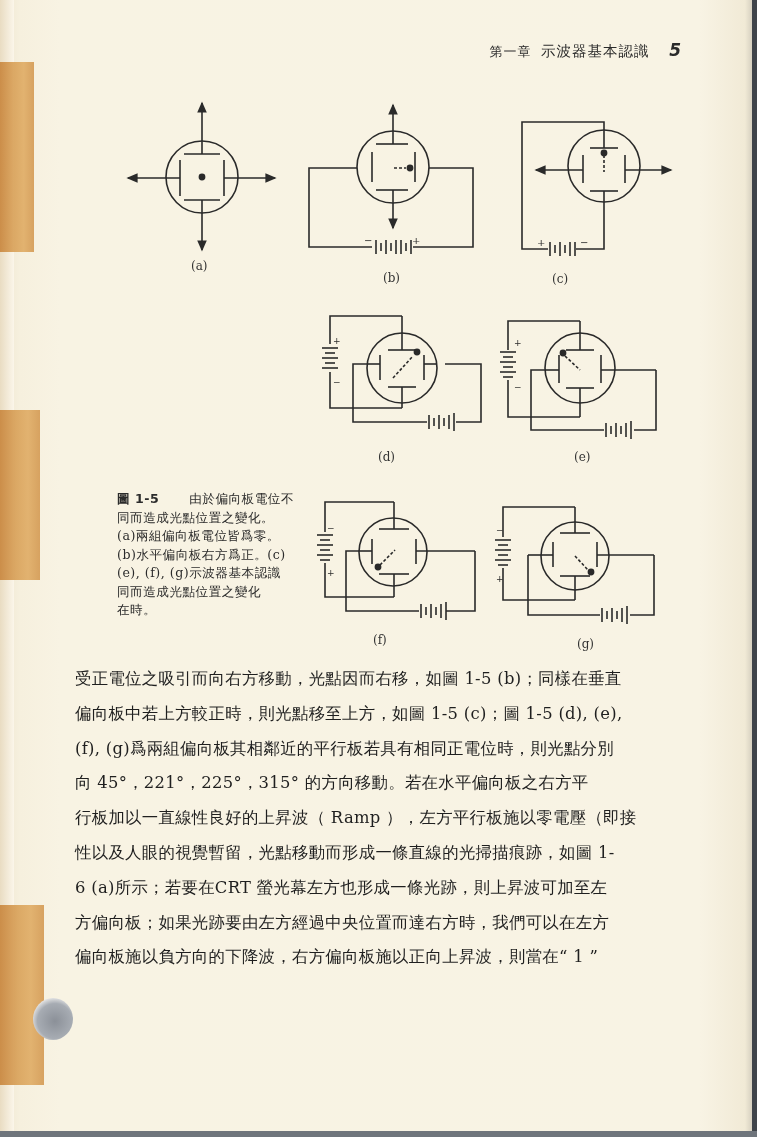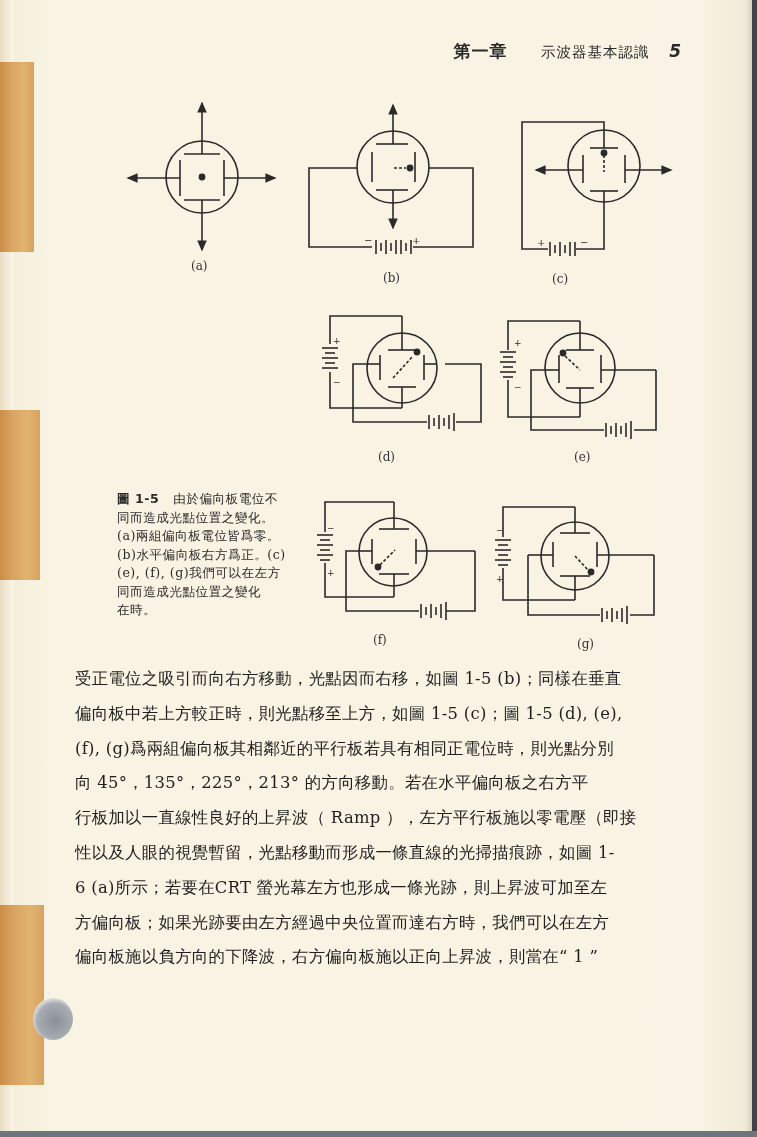--- a/index.html
+++ b/index.html
@@ -6,28 +6,28 @@
   body{width:757px;height:1137px;position:relative;overflow:hidden;background:#6f757c;font-family:"DejaVu Serif","Liberation Serif",serif;}
   .page{position:absolute;left:0;top:0;width:752px;height:1131px;background:#f7f2e2;
         background:linear-gradient(90deg,#efe6d0 0px,#f6f0de 20px,#f8f3e3 60px,#f8f3e4 700px,#f1ead6 745px,#d6d0c0 752px);}
   .spine{position:absolute;left:0;top:0;width:14px;height:1131px;background:linear-gradient(90deg,#e9dcc2,#fbf6ea);}
   .tape{position:absolute;left:0;width:34px;background:linear-gradient(90deg,#c9873f 0,#d9a25a 40%,#e0ad66 70%,#d49b55 100%);opacity:.92;}
   .hole{position:absolute;left:33px;top:998px;width:40px;height:42px;border-radius:50%;background:radial-gradient(circle at 55% 55%,#8b9098 0,#a7acb3 55%,#e8e8e8 75%,#ffffff 80%);}
   .bottom-bar{position:absolute;left:0;top:1131px;width:757px;height:6px;background:#6f757c;}
   .right-edge{position:absolute;left:752px;top:0;width:5px;height:1137px;background:#3f444a;}
 
   .header{position:absolute;top:40px;right:70px;font-family:"DejaVu Serif","Liberation Serif",serif;font-size:14.5px;color:#2a2a2a;letter-spacing:1px;white-space:nowrap;}
-  .header .chapter{margin-right:28px;font-size:17px;font-weight:bold;}
+  .header .chapter{margin-right:4px;font-size:13px;}
   .header .pnum{font-family:"DejaVu Sans","Liberation Sans",sans-serif;font-weight:bold;font-style:italic;font-size:17px;margin-left:14px;}
 
   svg.fig{position:absolute;left:0;top:0;}
   .diagram-label{position:absolute;font-family:"DejaVu Serif","Liberation Serif",serif;font-size:12px;color:#333;}
 
   .caption{position:absolute;left:117px;top:490px;width:195px;font-size:12.6px;line-height:18.5px;color:#2b2b2b;letter-spacing:0.5px;}
-  .caption .fig-no{font-family:"DejaVu Sans","Liberation Sans",sans-serif;font-weight:bold;margin-right:14px;}
+  .caption .fig-no{font-family:"DejaVu Sans","Liberation Sans",sans-serif;font-weight:bold;margin-right:30px;}
 
   .body-text{position:absolute;left:75px;top:662px;width:620px;font-size:16.4px;line-height:34.8px;color:#1f1f1f;letter-spacing:0.3px;}
   .body-text p{margin:0;white-space:nowrap;}
 </style>
 </head>
 <body>
 
 <div class="page">
   <div class="spine"></div>
   <div class="tape" style="top:62px;height:190px;"></div>
@@ -243,30 +243,30 @@
   <div class="diagram-label" style="left:373px;top:633px;">(f)</div>
   <div class="diagram-label" style="left:577px;top:637px;">(g)</div>
 
   <div class="caption">
     <div>
       <span class="fig-no">圖 1-5</span><span>由於偏向板電位不</span>
     </div>
     <div>同而造成光點位置之變化。</div>
     <div>(a)兩組偏向板電位皆爲零。</div>
     <div>(b)水平偏向板右方爲正。(c)</div>
-    <div>(e), (f), (g)我們可以在左方</div>
+    <div>(e), (f), (g)示波器基本認識</div>
     <div>同而造成光點位置之變化</div>
     <div>在時。</div>
   </div>
 
   <div class="body-text">
     <p>受正電位之吸引而向右方移動，光點因而右移，如圖 1-5 (b)；同樣在垂直</p>
     <p>偏向板中若上方較正時，則光點移至上方，如圖 1-5 (c)；圖 1-5 (d), (e),</p>
     <p>(f), (g)爲兩組偏向板其相鄰近的平行板若具有相同正電位時，則光點分別</p>
-    <p>向 45°，135°，225°，213° 的方向移動。若在水平偏向板之右方平</p>
+    <p>向 45°，221°，225°，315° 的方向移動。若在水平偏向板之右方平</p>
     <p>行板加以一直線性良好的上昇波（ Ramp ），左方平行板施以零電壓（即接</p>
     <p>性以及人眼的視覺暫留，光點移動而形成一條直線的光掃描痕跡，如圖 1-</p>
     <p>6 (a)所示；若要在CRT 螢光幕左方也形成一條光跡，則上昇波可加至左</p>
     <p>方偏向板；如果光跡要由左方經過中央位置而達右方時，我們可以在左方</p>
     <p>偏向板施以負方向的下降波，右方偏向板施以正向上昇波，則當在“ 1 ”</p>
   </div>
 </div>
 <div class="right-edge"></div>
 <div class="bottom-bar"></div>
 

